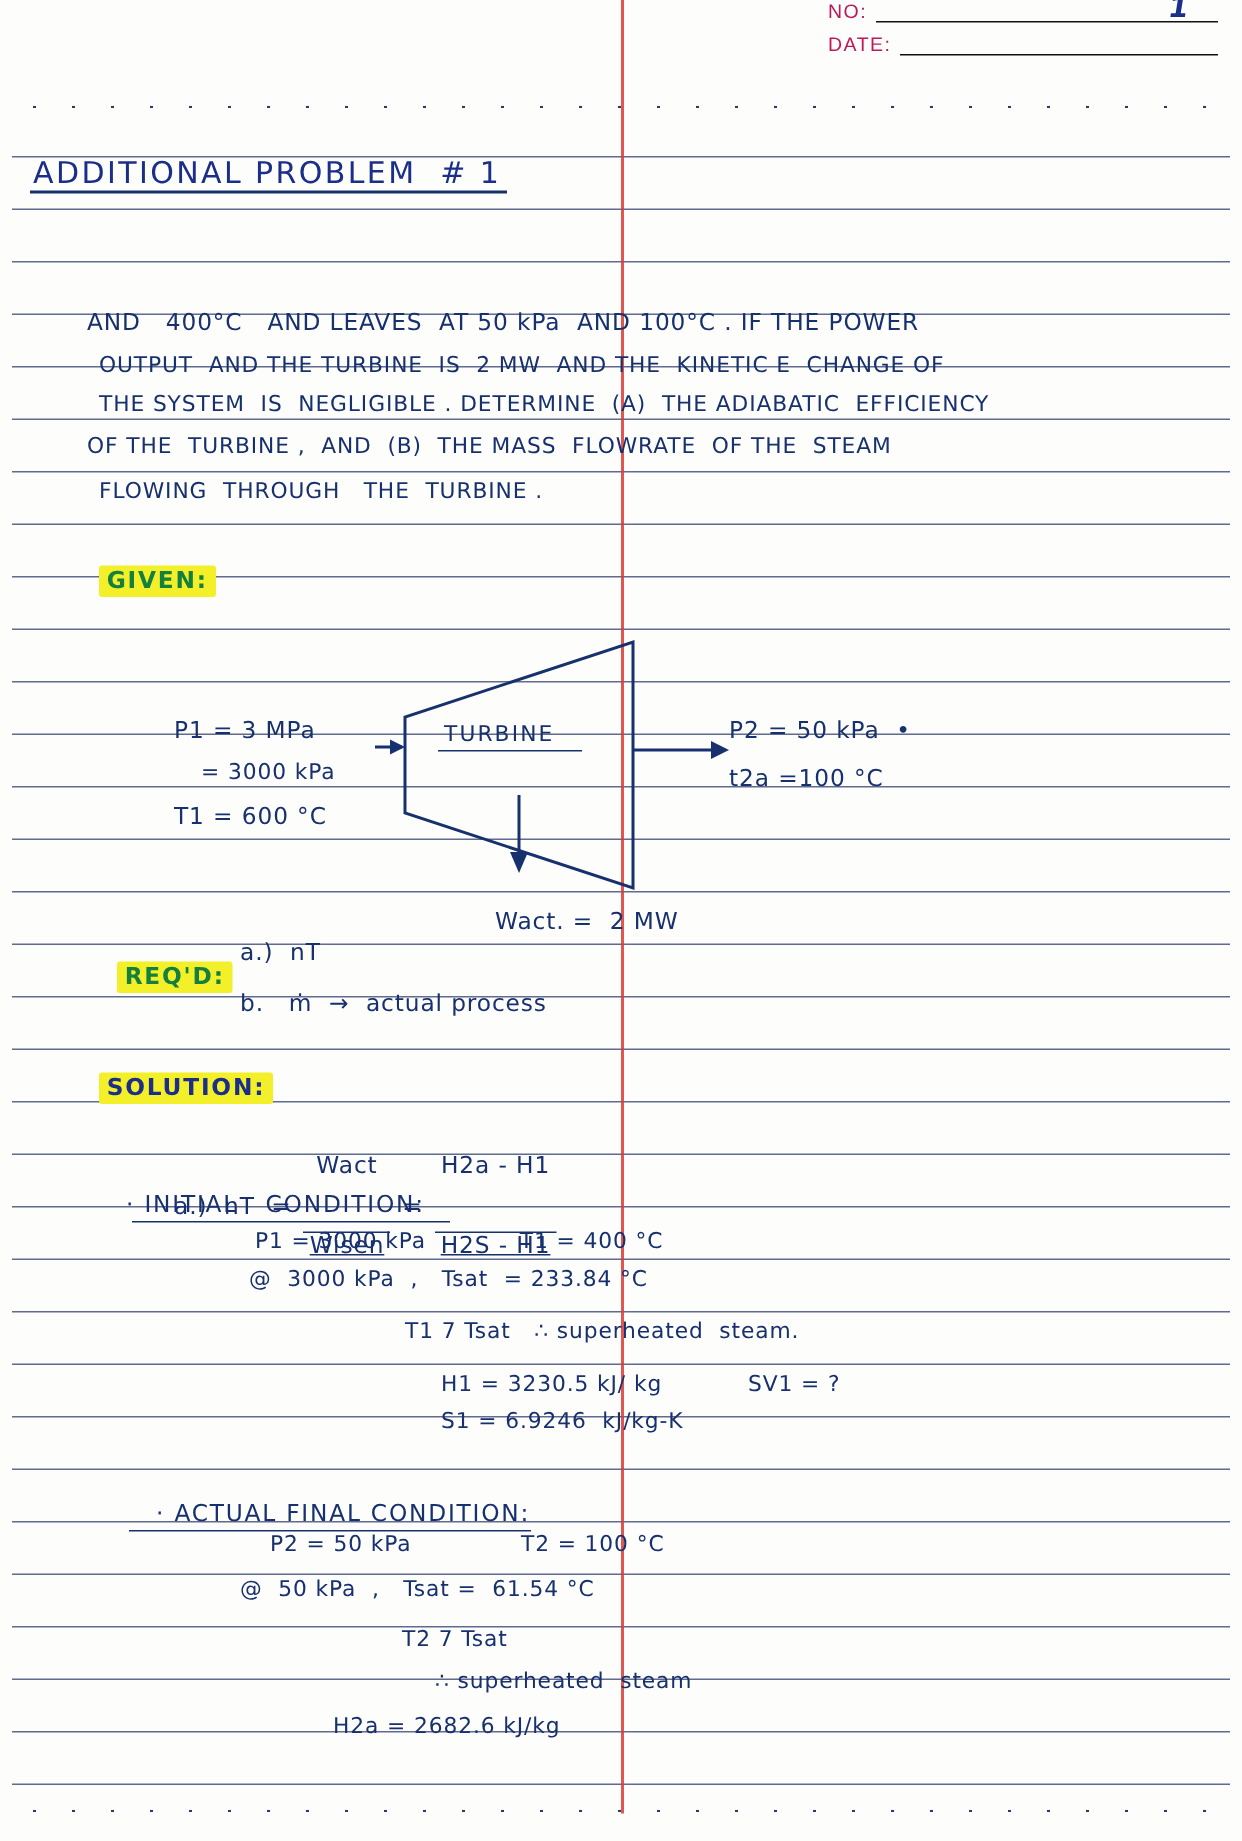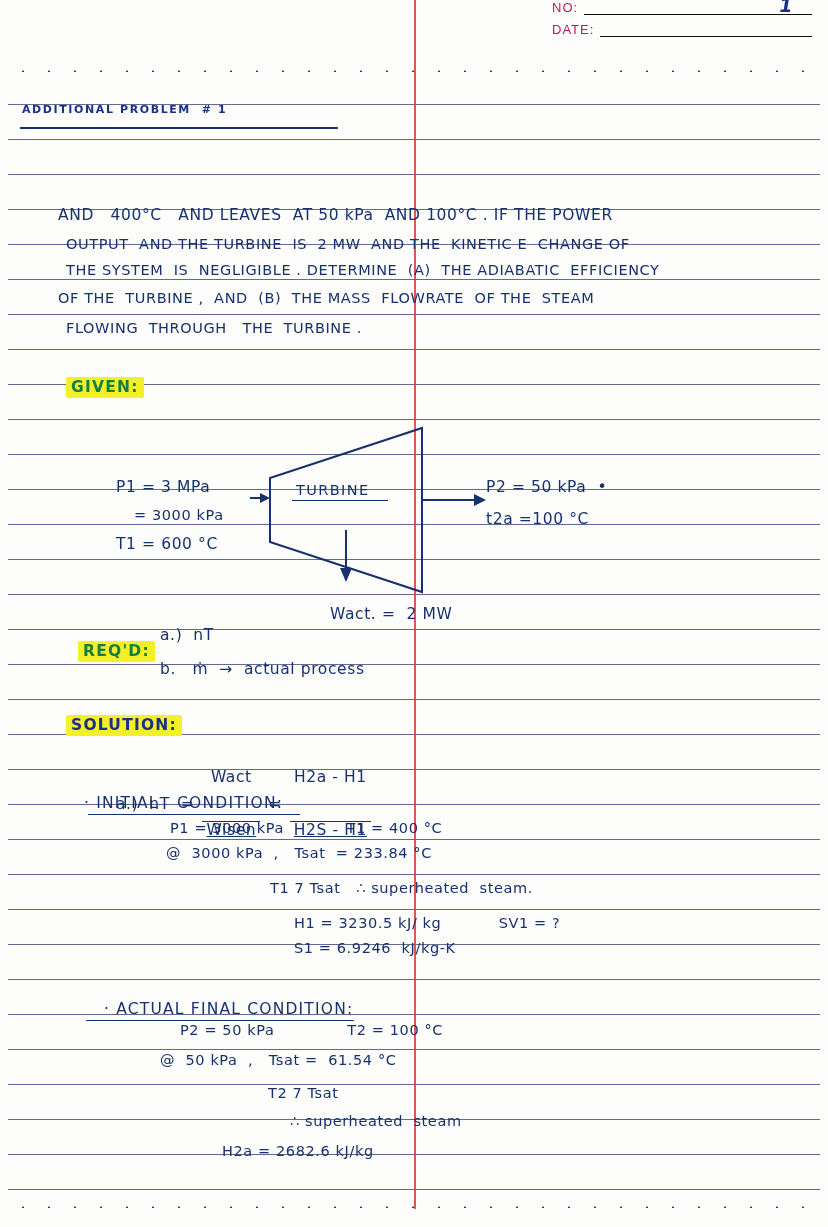--- a/index.html
+++ b/index.html
@@ -47,21 +47,21 @@
   .hw{
     position:absolute;
     font-family:"DejaVu Sans", sans-serif;
     color:#17306e;
     letter-spacing:.6px;
     white-space:pre;
   }
   .hw.t1{font-size:15.5px;}
   .hw.t2{font-size:14.5px;}
   .title{
-    font-size:11px;font-weight:bold;letter-spacing:1.6px;
+    font-size:20px;font-weight:normal;letter-spacing:1.6px;
     color:#1b2f8a;
   }
   .hl-yellow{
     background:#f3f02a;
     padding:1px 5px 2px 5px;
     border-radius:2px;
   }
   .hl-pinklbl{color:#15803d;font-weight:bold;letter-spacing:1.2px;}
   .hl-bluelbl{color:#1b2f8a;font-weight:bold;letter-spacing:1.2px;}
   .frac{

